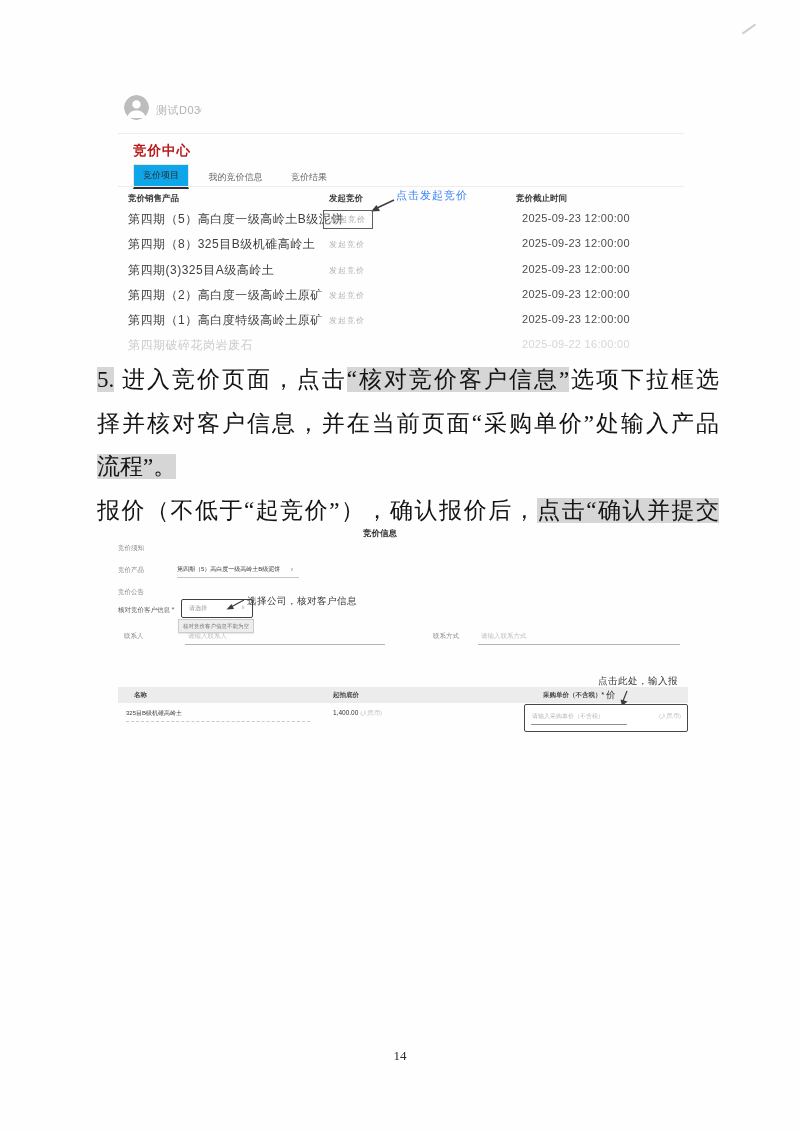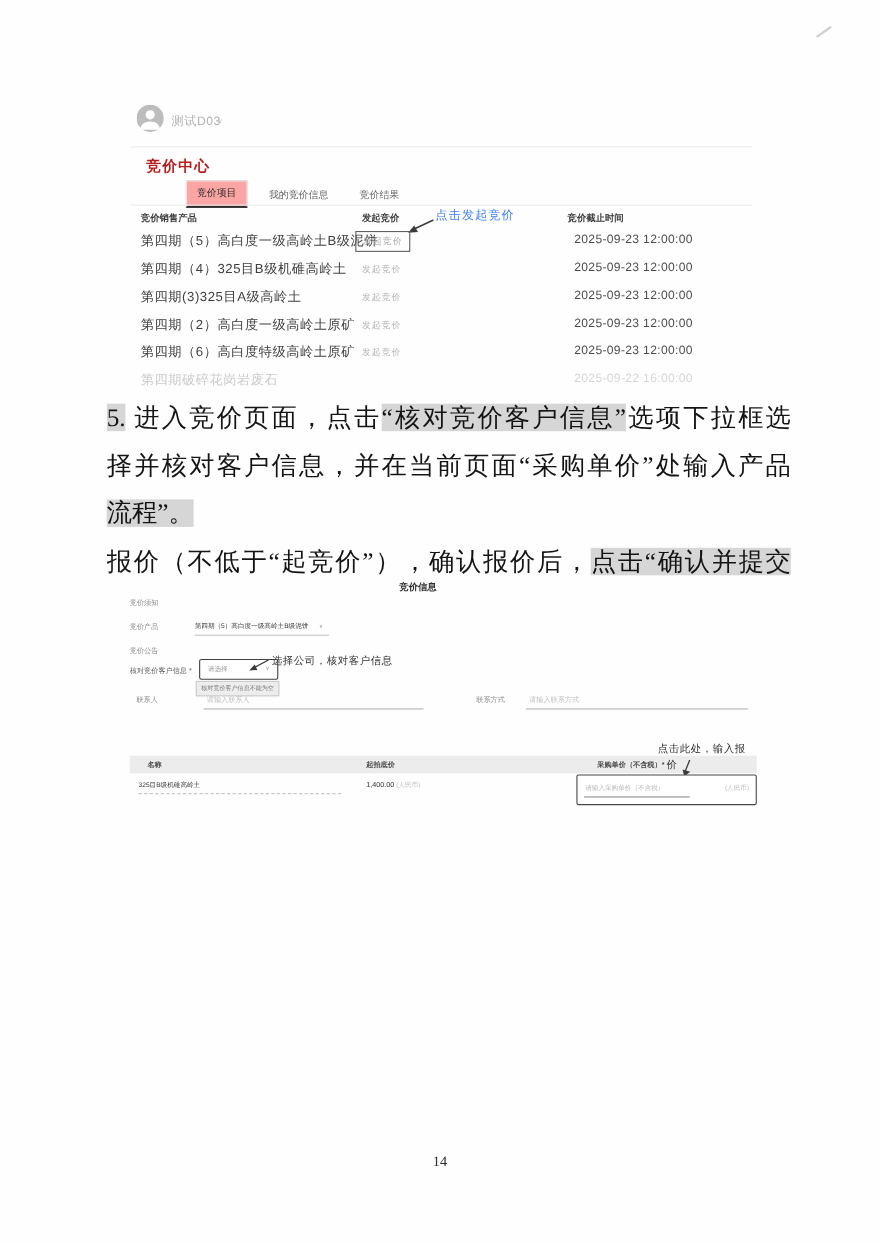--- a/index.html
+++ b/index.html
@@ -8,21 +8,21 @@
   .abs{position:absolute;}
   
   .scan-mark{width:16px;height:2px;background:#cfcfcf;transform:rotate(-35deg);}
   
   .avatar{width:25px;height:25px;border-radius:50%;overflow:hidden;display:block;}
   .uname{font-size:11px;color:#b2b2b2;letter-spacing:.5px;}
   .ucaret{font-size:6px;color:#bcbcbc;}
   .hrule{height:1px;background:#ededed;}
   .bc-title{font-size:13.5px;font-weight:bold;color:#b91c1c;letter-spacing:1px;}
   .tab{display:inline-block;font-size:9px;color:#666;padding:4px 9px 5px;vertical-align:bottom;}
-  .tab.active{color:#2b2b2b;border:1px solid #e6e6e6;border-bottom:2px solid #2f2f2f;background:#fca5a5;margin-left:36px;}
+  .tab.active{color:#2b2b2b;border:1px solid #e6e6e6;border-bottom:2px solid #2f2f2f;background:#0ea5e9;}
   .thead span{font-size:8.5px;font-weight:bold;color:#3a3a3a;position:absolute;white-space:nowrap;}
   .sorticon{font-size:8px;color:#555;}
   .anno-top{font-size:11px;color:#3b82f6;font-weight:400;letter-spacing:1px;white-space:nowrap;}
   .brow{position:relative;height:25.3px;}
   .bp{position:absolute;left:10px;top:5px;font-size:12px;color:#3e3e3e;letter-spacing:.5px;white-space:nowrap;}
   .ba{position:absolute;left:211px;top:8px;font-size:8px;color:#b3b3b3;letter-spacing:1px;white-space:nowrap;}
   .brow.first .ba{left:205px;top:4px;border:1px solid #5f5f5f;padding:3px 6px;color:#a8a8a8;}
   .bd{position:absolute;left:404px;top:6px;font-size:11px;font-weight:400;color:#4c4c4c;letter-spacing:.3px;white-space:nowrap;}
   .brow.disabled .bp{color:#cbcbcb;}
   .brow.disabled .bd{color:#d6d6d6;}
@@ -103,36 +103,36 @@
       <polygon points="3,13.5 12,13 8.5,7" fill="#3c3c3c"></polygon>
     </svg>
 
     <div class="abs" style="left:118px;top:206px;width:566px">
       <div class="brow first">
         <span class="bp">第四期（5）高白度一级高岭土B级泥饼</span>
         <span class="ba">发起竞价</span>
         <span class="bd">2025-09-23 12:00:00</span>
       </div>
       <div class="brow">
-        <span class="bp">第四期（4）325目B级机碓高岭土</span>
+        <span class="bp">第四期（8）325目B级机碓高岭土</span>
         <span class="ba">发起竞价</span>
         <span class="bd">2025-09-23 12:00:00</span>
       </div>
       <div class="brow">
         <span class="bp">第四期(3)325目A级高岭土</span>
         <span class="ba">发起竞价</span>
         <span class="bd">2025-09-23 12:00:00</span>
       </div>
       <div class="brow">
         <span class="bp">第四期（2）高白度一级高岭土原矿</span>
         <span class="ba">发起竞价</span>
         <span class="bd">2025-09-23 12:00:00</span>
       </div>
       <div class="brow">
-        <span class="bp">第四期（6）高白度特级高岭土原矿</span>
+        <span class="bp">第四期（1）高白度特级高岭土原矿</span>
         <span class="ba">发起竞价</span>
         <span class="bd">2025-09-23 12:00:00</span>
       </div>
       <div class="brow disabled">
         <span class="bp">第四期破碎花岗岩废石</span>
         <span class="ba"></span>
         <span class="bd">2025-09-22 16:00:00</span>
       </div>
     </div>
   </div>

